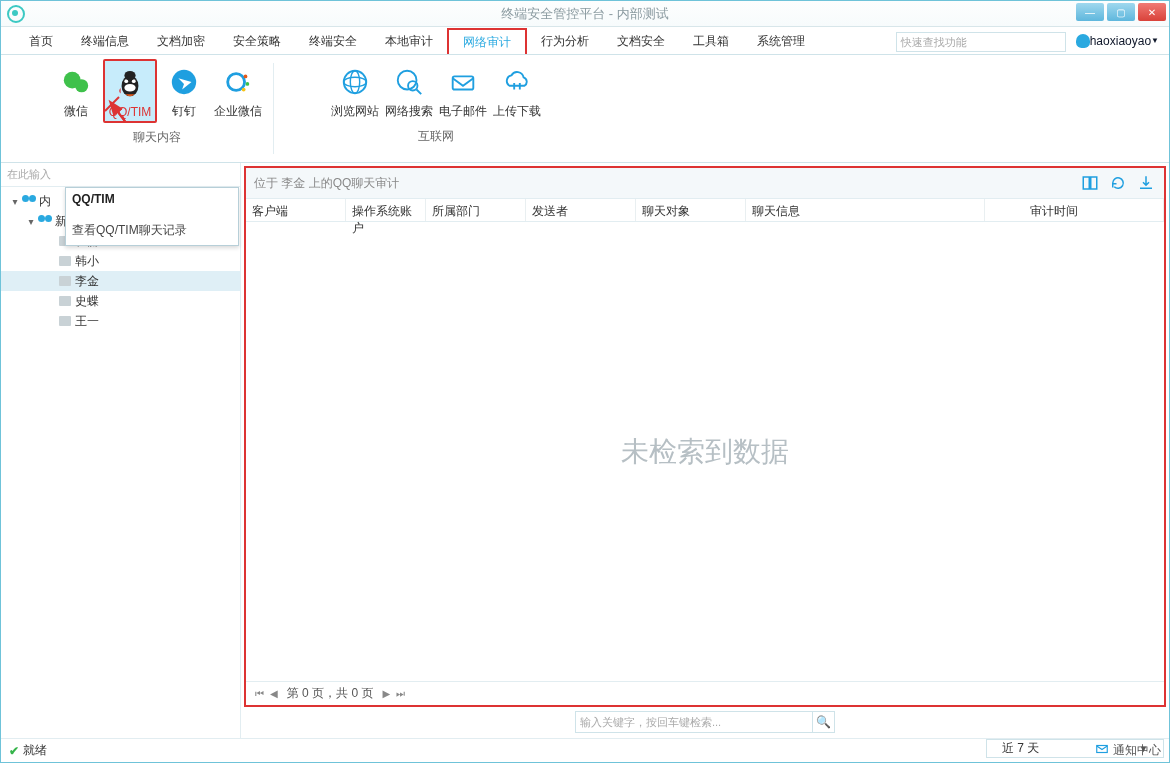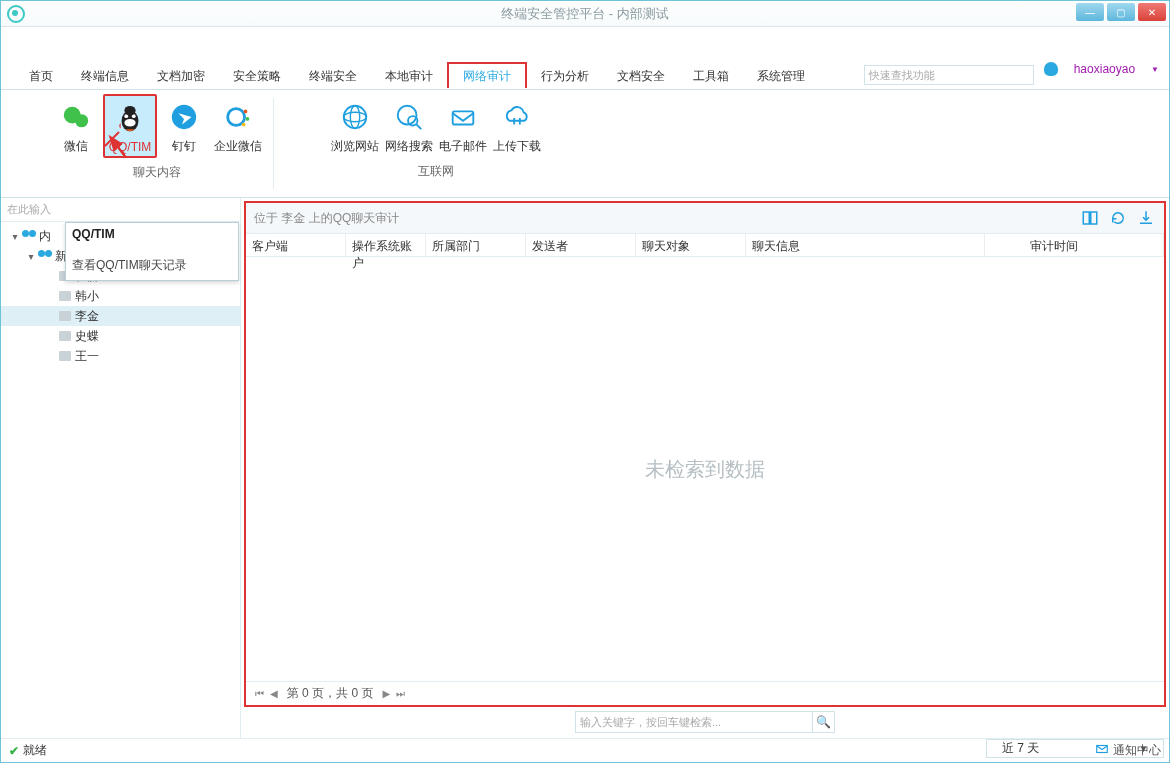--- a/index.html
+++ b/index.html
@@ -11,25 +11,25 @@
   .titlebar .app-icon { width:18px; height:18px; margin:0 6px; border-radius:50%; border:2px solid #3cc9c3; position:relative; }
   .titlebar .app-icon::after { content:""; position:absolute; width:6px; height:6px; border-radius:50%; background:#3cc9c3; top:3px; left:3px; }
   .titlebar .title { position:absolute; left:0; right:0; text-align:center; color:#8a9aa0; font-size:13px; pointer-events:none; }
   .titlebar .win-controls { position:absolute; right:3px; top:2px; display:flex; gap:3px; }
   .titlebar .win-btn { width:28px; height:18px; display:flex; align-items:center; justify-content:center; font-size:10px; color:#fff; border-radius:2px; cursor:pointer; }
   .titlebar .win-btn.min { background:linear-gradient(#9fd8ee,#5fb7dd); }
   .titlebar .win-btn.max { background:linear-gradient(#9fd8ee,#5fb7dd); }
   .titlebar .win-btn.close { background:linear-gradient(#f07a74,#d9423a); }
 
   
-  .menubar { height:28px; display:flex; align-items:flex-start; border-bottom:1px solid #cfe3e9; background:#fff; padding-left:14px; position:relative;margin-top:35px; }
+  .menubar { height:28px; display:flex; align-items:center; border-bottom:1px solid #cfe3e9; background:#fff; padding-left:14px; position:relative; }
   .menubar .menu-item { padding:0 14px; line-height:28px; color:#333; cursor:pointer; font-size:12px; }
   .menubar .menu-item.active { color:#2aa9e0; border:2px solid #d33; border-bottom:none; line-height:24px; background:#fff; position:relative; z-index:2; }
   .menubar .search-box { margin-left:auto; width:170px; height:20px; margin-top:3px; border:1px solid #cfe3e9; font-size:11px; color:#aaa; padding:0 4px; display:flex; align-items:center; }
-  .menubar .user-box { display:flex; align-items:center; gap:16px; color:#a21caf; padding:0 10px; cursor:pointer; font-size:12px; }
+  .menubar .user-box { display:flex; align-items:center; gap:0; color:#0f172a; padding:0 10px; cursor:pointer; font-size:12px; }
   .menubar .user-box .user-icon { width:14px; height:14px; background:#2aa9e0; border-radius:50% 50% 40% 40%; position:relative; }
   .menubar .user-box .caret { font-size:8px; }
 
   
   .ribbon { height:108px; display:flex; border-bottom:1px solid #cfe3e9; background:#fff; }
   .ribbon-group { display:flex; flex-direction:column; align-items:center; padding:4px 2px 0 2px;margin-left:46px; }
   .ribbon-group .items { display:flex; }
   .ribbon-group .label { font-size:12px; color:#666; padding:6px 0 4px 0; }
   .ribbon-item { width:54px; display:flex; flex-direction:column; align-items:center; padding:6px 0 2px 0; cursor:pointer; }
   .ribbon-item .icon { width:34px; height:34px; border-radius:50%; display:flex; align-items:center; justify-content:center; }
@@ -71,21 +71,21 @@
   .audit-box { flex:1; border:2px solid #d33; display:flex; flex-direction:column; background:#fff; min-height:0; }
   .audit-header { height:30px; background:#f4f8fa; display:flex; align-items:center; padding:0 8px; color:#888; font-size:12px; }
   .audit-header .spacer { flex:1; }
   .hdr-icon { width:20px; height:20px; margin-left:8px; display:flex; align-items:center; justify-content:center; color:#1f9fe0; cursor:pointer; }
   .hdr-icon svg { width:18px; height:18px; }
 
   .grid-head { height:24px; display:flex; border-top:1px solid #e2edf1; border-bottom:1px solid #e2edf1; background:#fff; font-size:12px; color:#333; }
   .grid-head div { padding:4px 6px; border-right:1px solid #e9eff1; }
   .c1{width:100px;} .c2{width:80px;} .c3{width:100px;} .c4{width:110px;} .c5{width:110px;} .c6{flex:1;} .c7{width:140px;margin-left:39px;}
 
-  .grid-body { flex:1; display:flex; align-items:center; justify-content:center; color:#b6bfc4; font-size:20px; }
+  .grid-body { flex:1; display:flex; align-items:center; justify-content:center; color:#b6bfc4; font-size:28px; }
 
   .pager { height:24px; border-top:1px solid #e2edf1; display:flex; align-items:center; padding:0 6px; color:#555; font-size:12px; }
   .pager .pg-btn { color:#888; padding:0 3px; cursor:pointer; font-size:10px; }
 
   
   .filter-row { height:28px; display:flex; align-items:center; gap:6px; padding:4px 2px 0 2px;flex-direction:column; }
   .kw-box { width:260px; height:22px; border:1px solid #cfe3e9; display:flex; align-items:center; }
   .kw-box .kw-input { flex:1; font-size:11px; color:#aaa; padding:0 4px; }
   .kw-box .kw-btn { width:22px; height:22px; border-left:1px solid #cfe3e9; display:flex; align-items:center; justify-content:center; color:#888; cursor:pointer; }
   .range-box { margin-left:auto; width:178px; height:22px; border:1px solid #cfe3e9; display:flex; align-items:center; padding:0 15px; font-size:12px; color:#333; cursor:pointer; }

